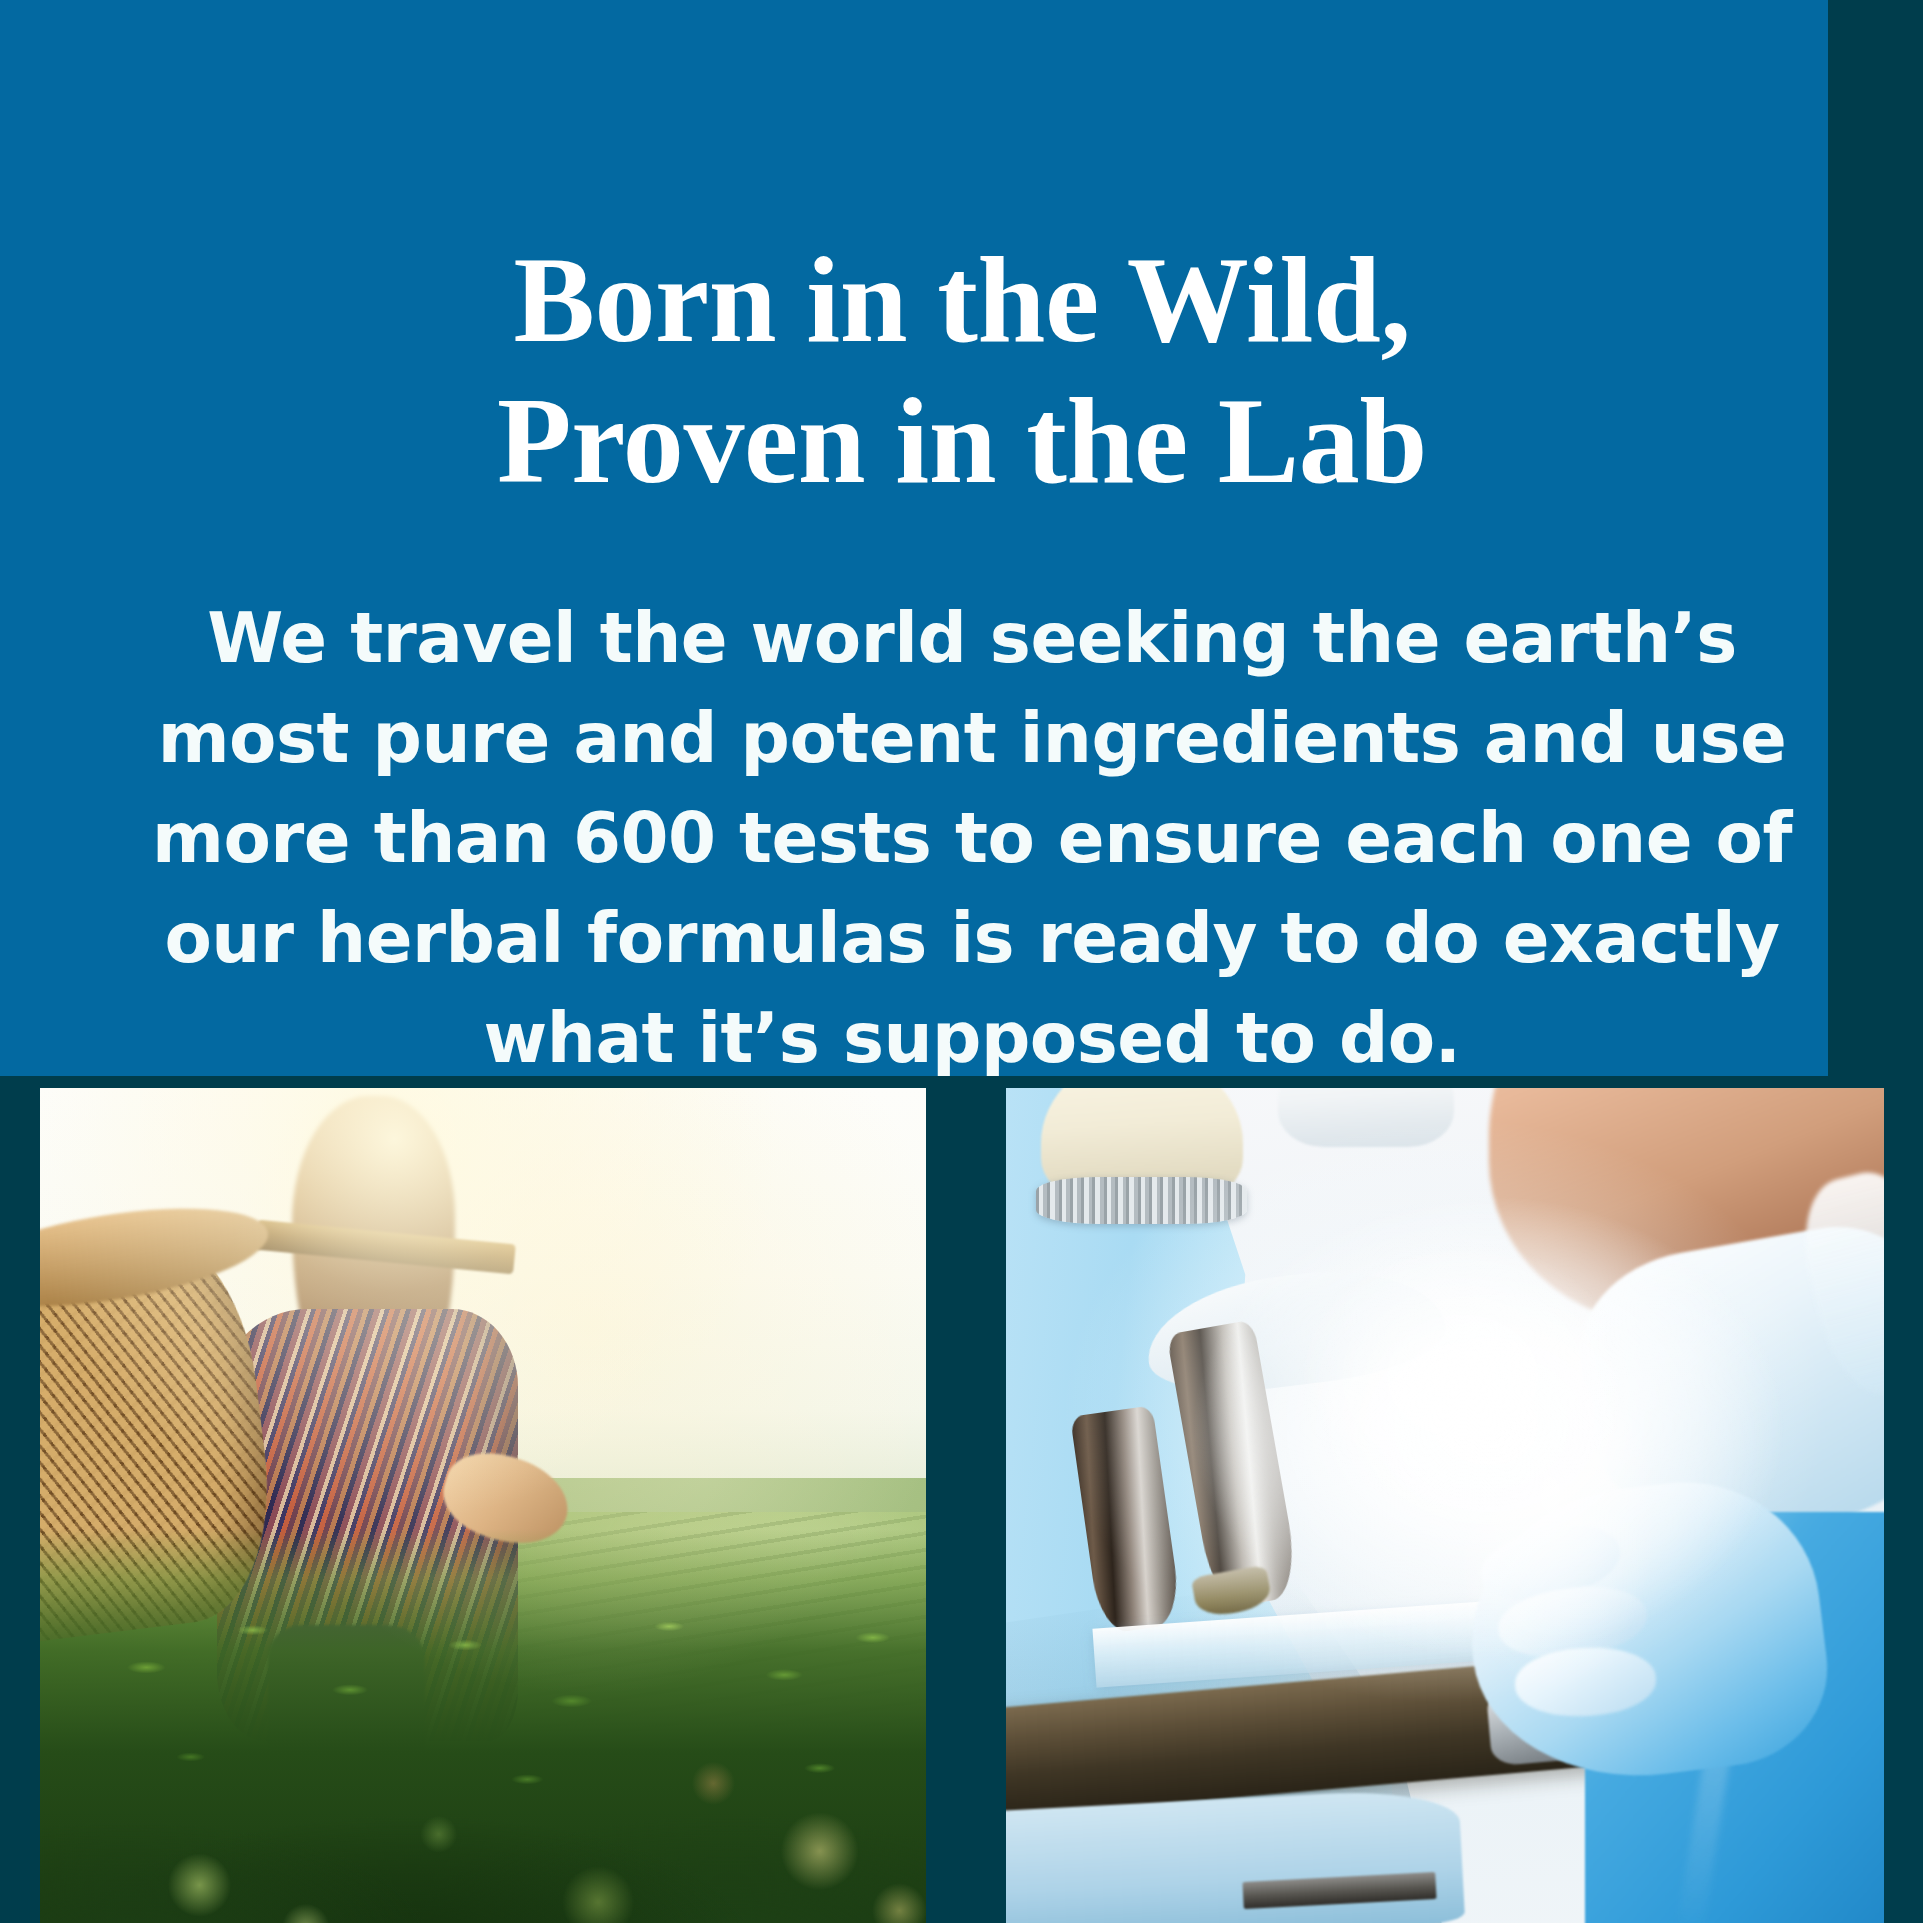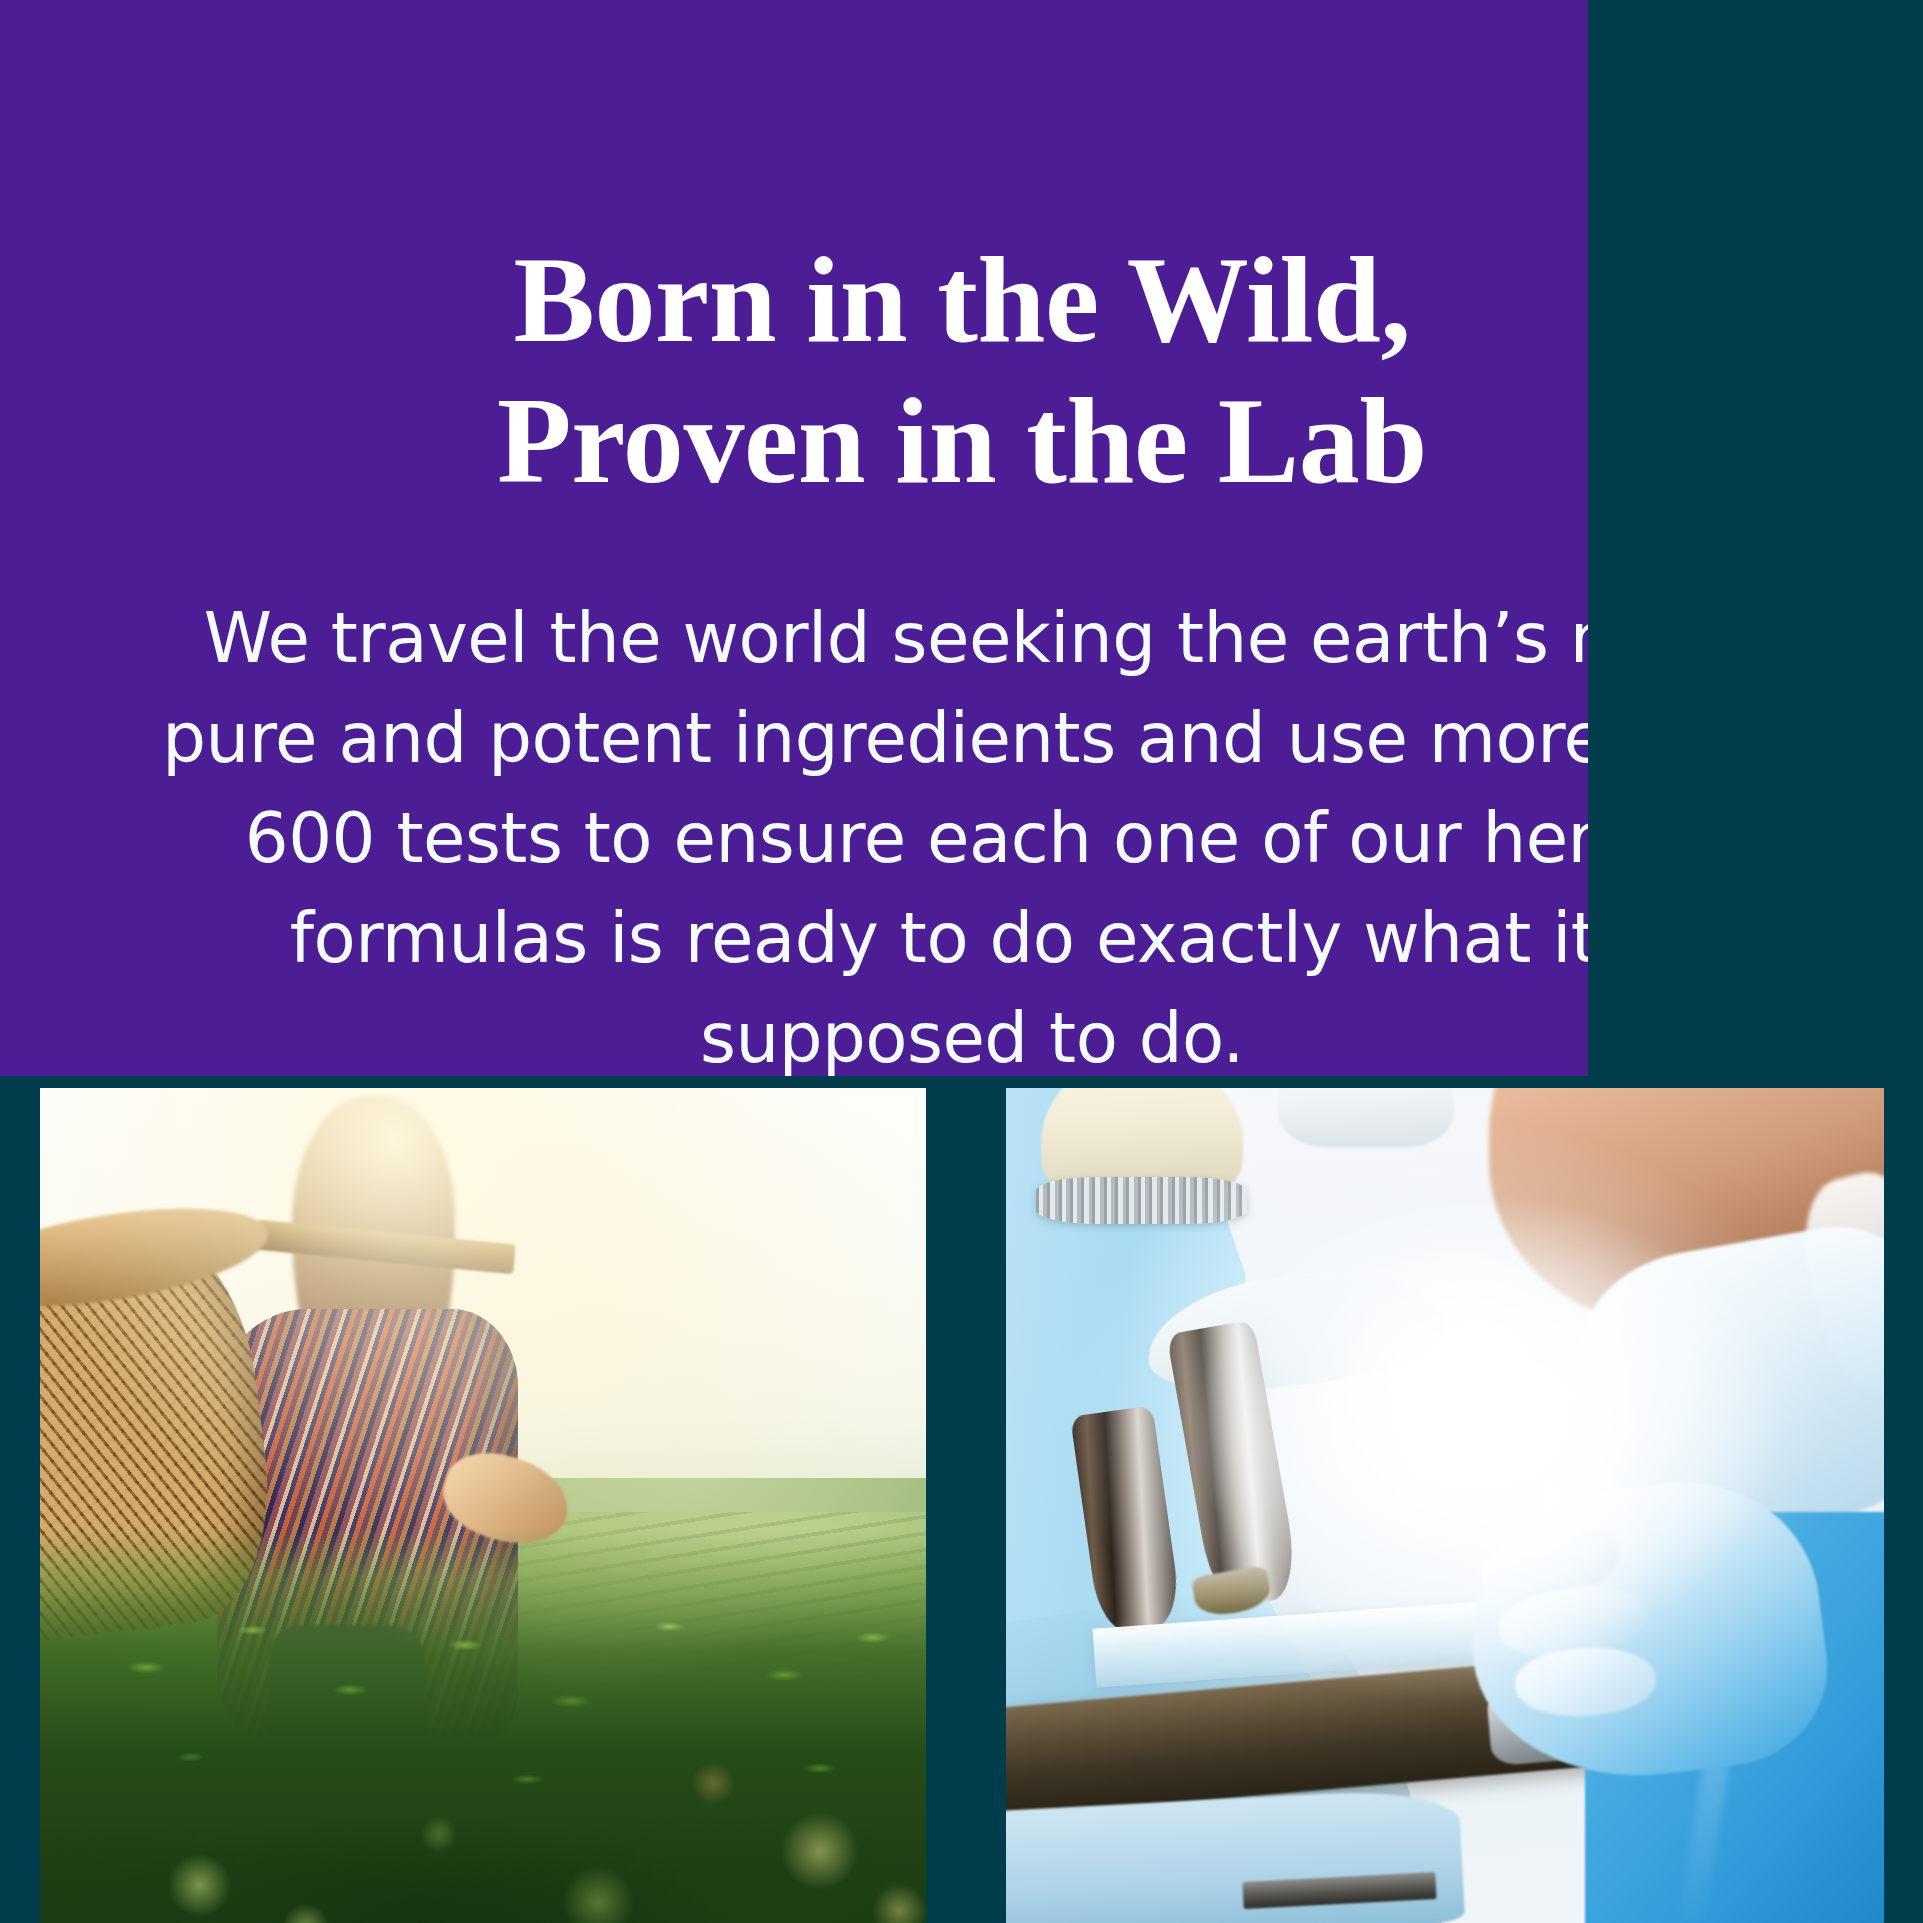--- a/index.html
+++ b/index.html
@@ -18,23 +18,23 @@
     height: 1924px;
     overflow: hidden;
     background: #003d4c;
   }
 
   
   .text-panel {
     position: absolute;
     left: 0;
     top: 0;
-    width: 1588px;
+    width: 1828px;
     height: 1076px;
-    background: #4c1d95;
+    background: #0369a1;
     overflow: hidden;
   }
 
   .headline {
     position: absolute;
     left: 0;
     top: 147px;
     width: 1924px;
     text-align: center;
     font-family: "Liberation Serif", "DejaVu Serif", serif;
@@ -46,21 +46,21 @@
     white-space: pre-line;
   }
 
   .body-copy {
     position: absolute;
     left: 132px;
     top: 519px;
     width: 1680px;
     text-align: center;
     font-family: "DejaVu Sans", "Liberation Sans", sans-serif;
-    font-weight: 400;
+    font-weight: 700;
     font-size: 69px;
     line-height: 1.45;
     letter-spacing: -0.5px;
     color: #f4fbfb;
   }
 
   
   .image-strip {
     position: absolute;
     left: 0;

